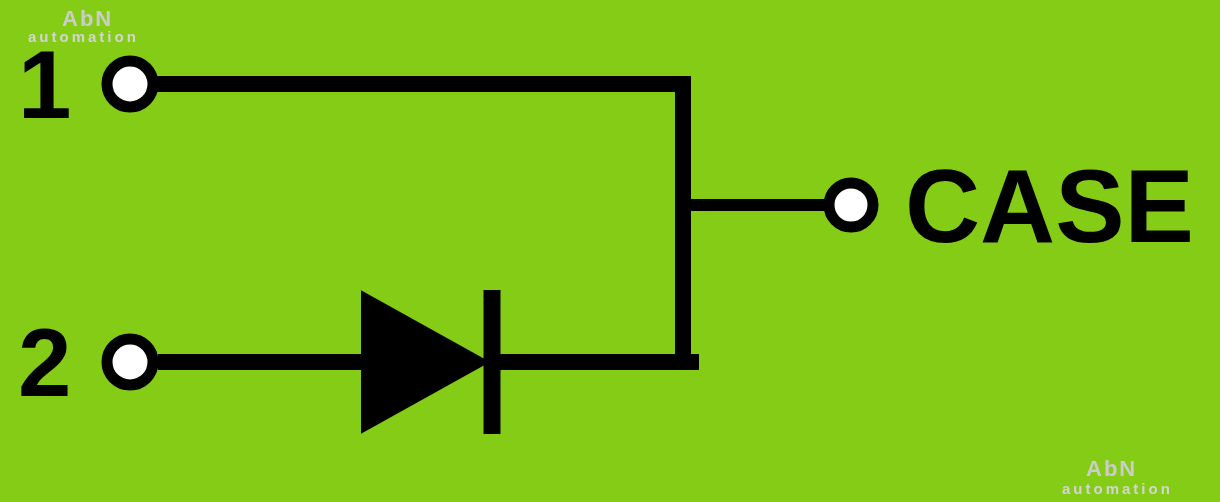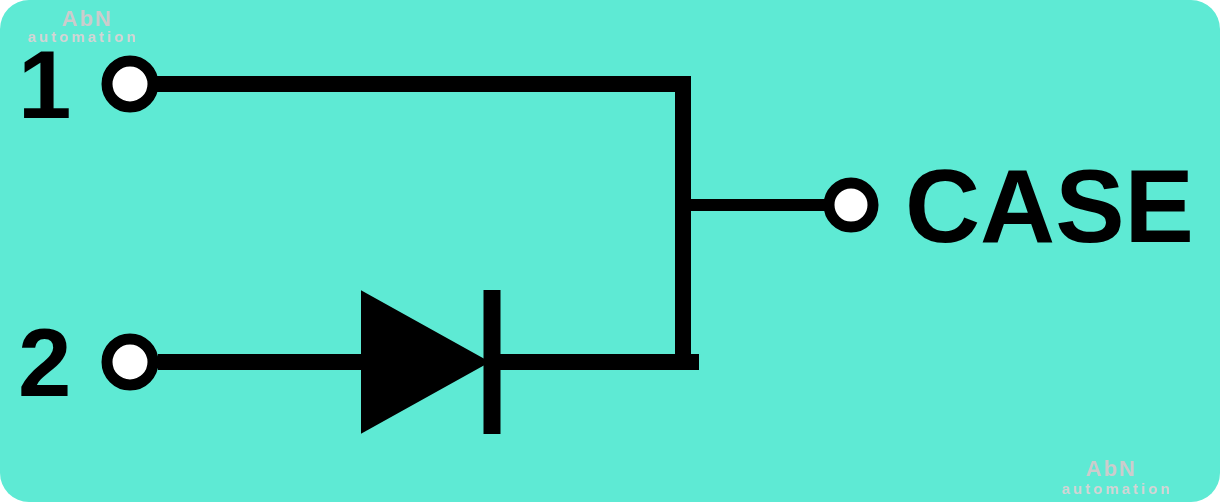--- a/index.html
+++ b/index.html
@@ -5,23 +5,22 @@
   html, body {
     margin: 0;
     padding: 0;
     background: #ffffff;
     font-family: "Liberation Sans", sans-serif;
   }
   .canvas {
     position: relative;
     width: 1220px;
     height: 502px;
-    background: #5eead4;
+    background: #84cc16;
     overflow: hidden;
-    border-radius: 29px;
   }
   svg {
     display: block;
     width: 1220px;
     height: 502px;
   }
   .pin-label {
     font-family: "Liberation Sans", sans-serif;
     font-size: 96px;
     font-weight: bold;

